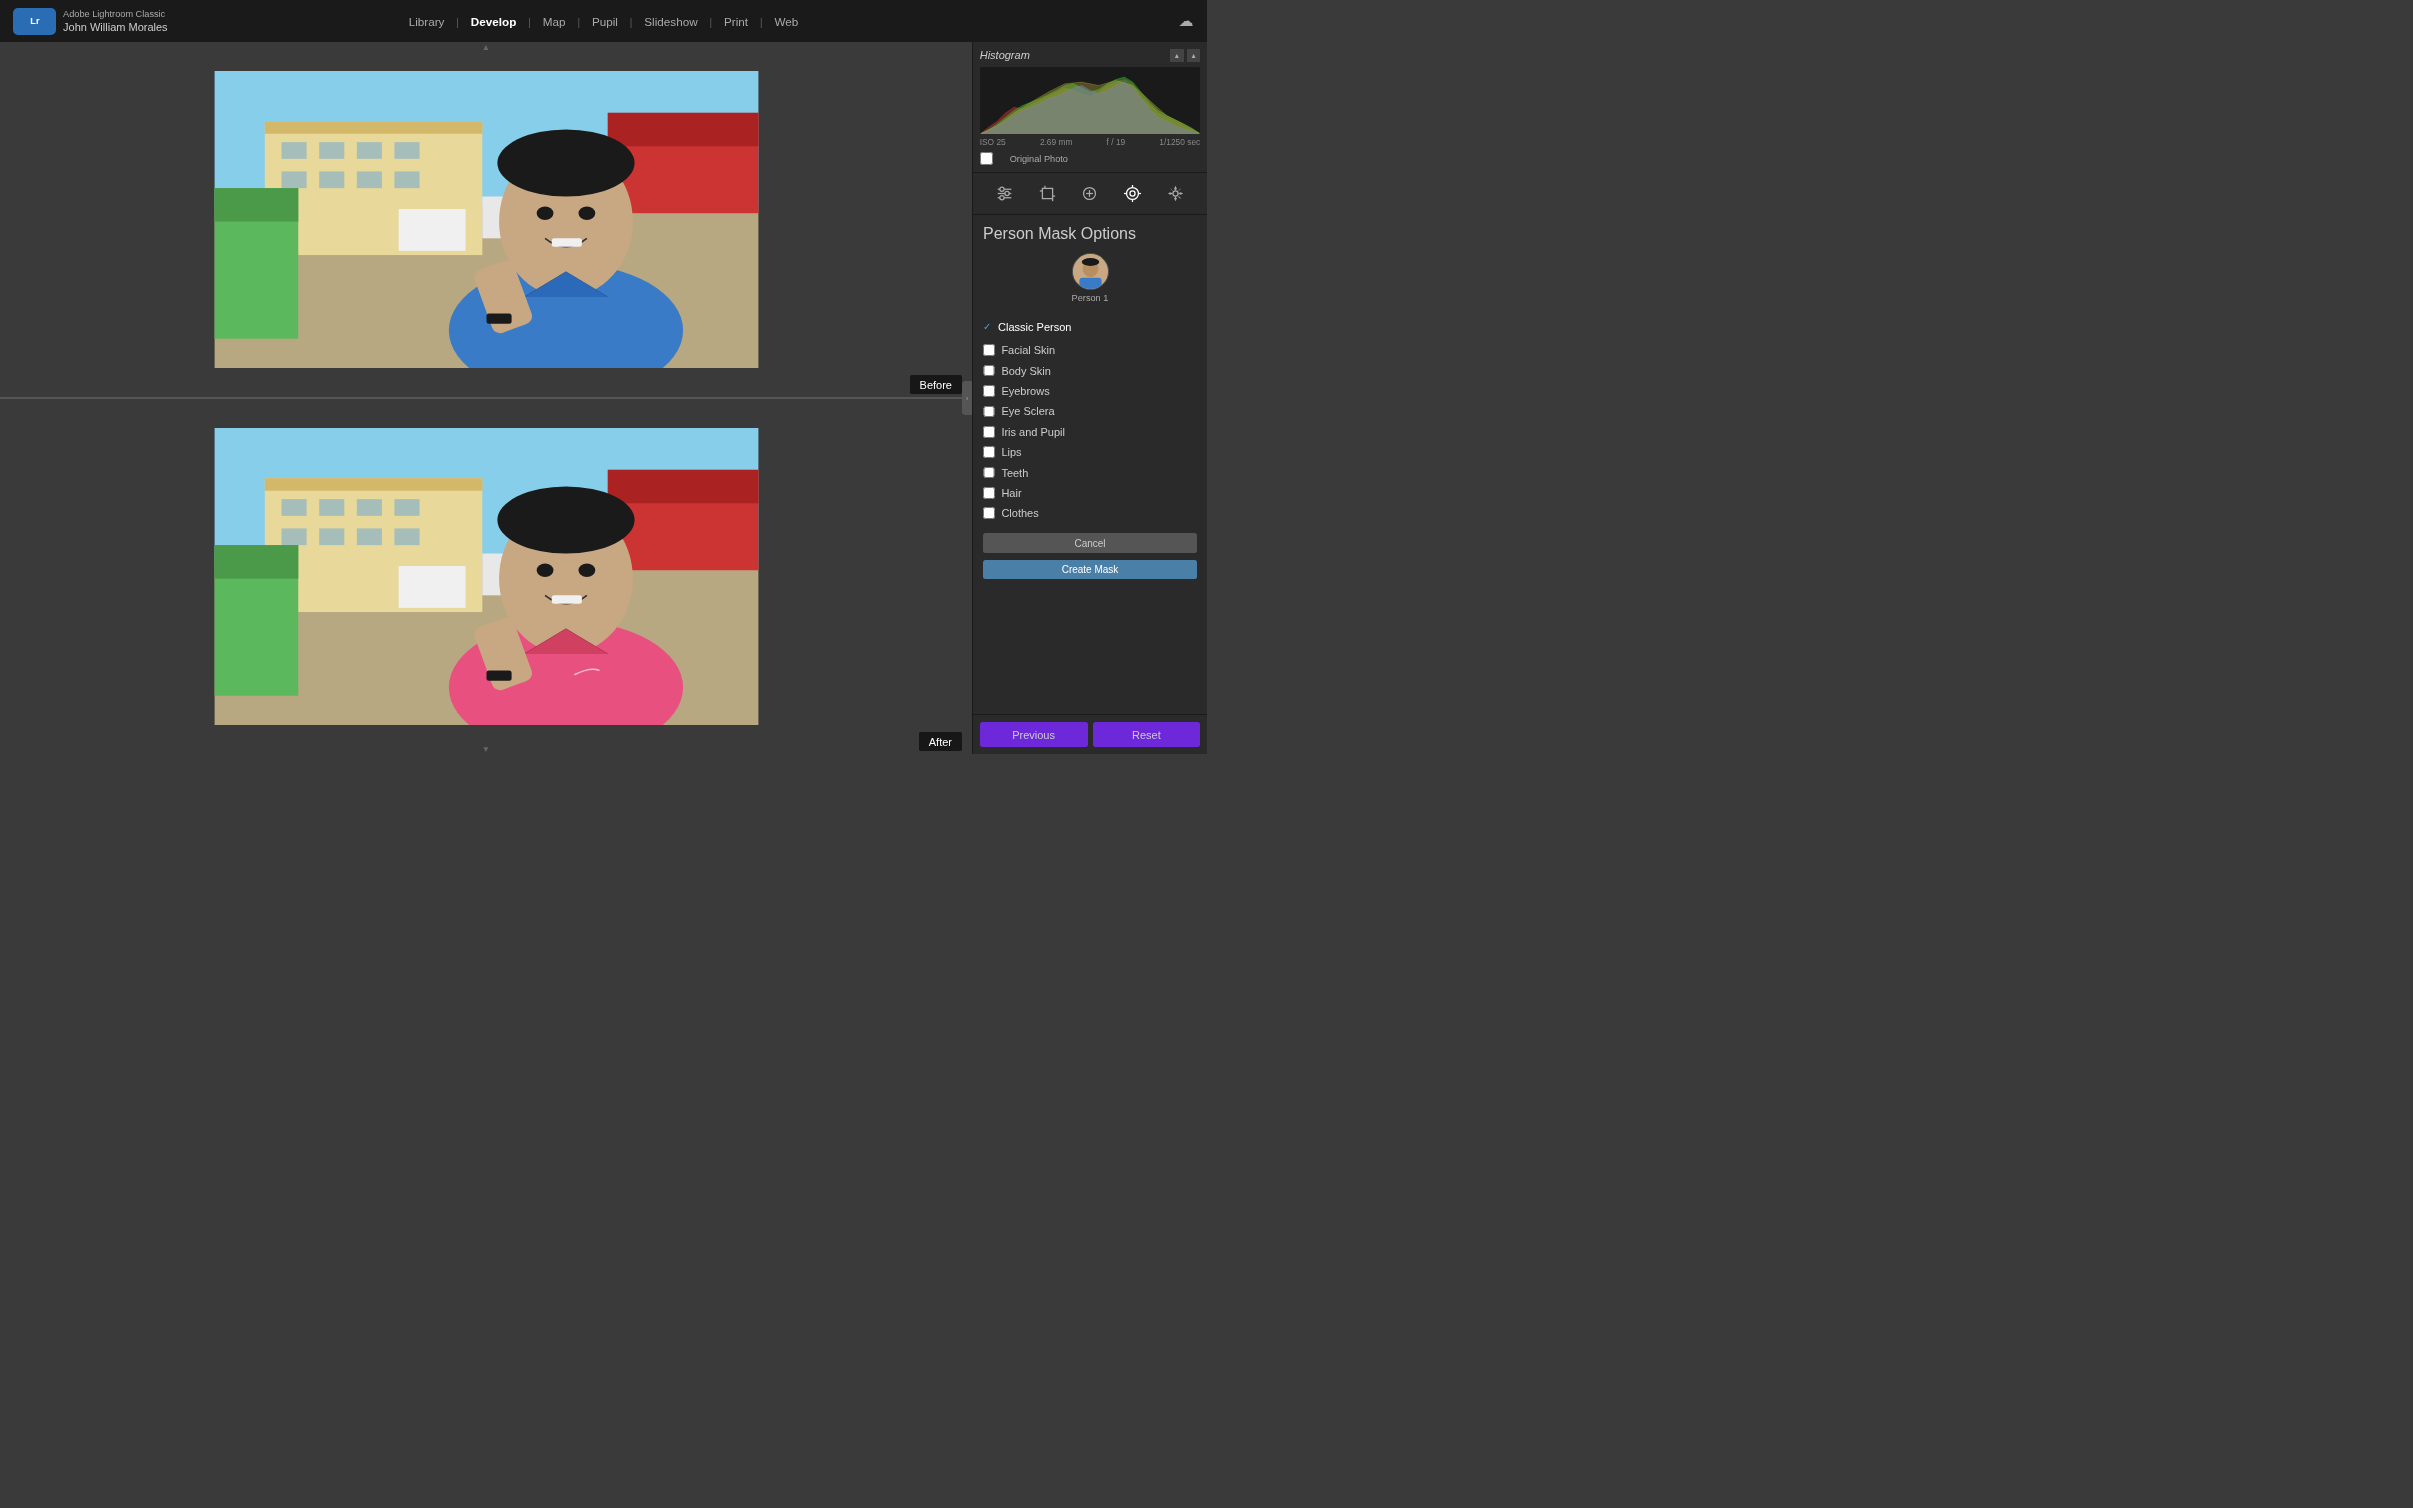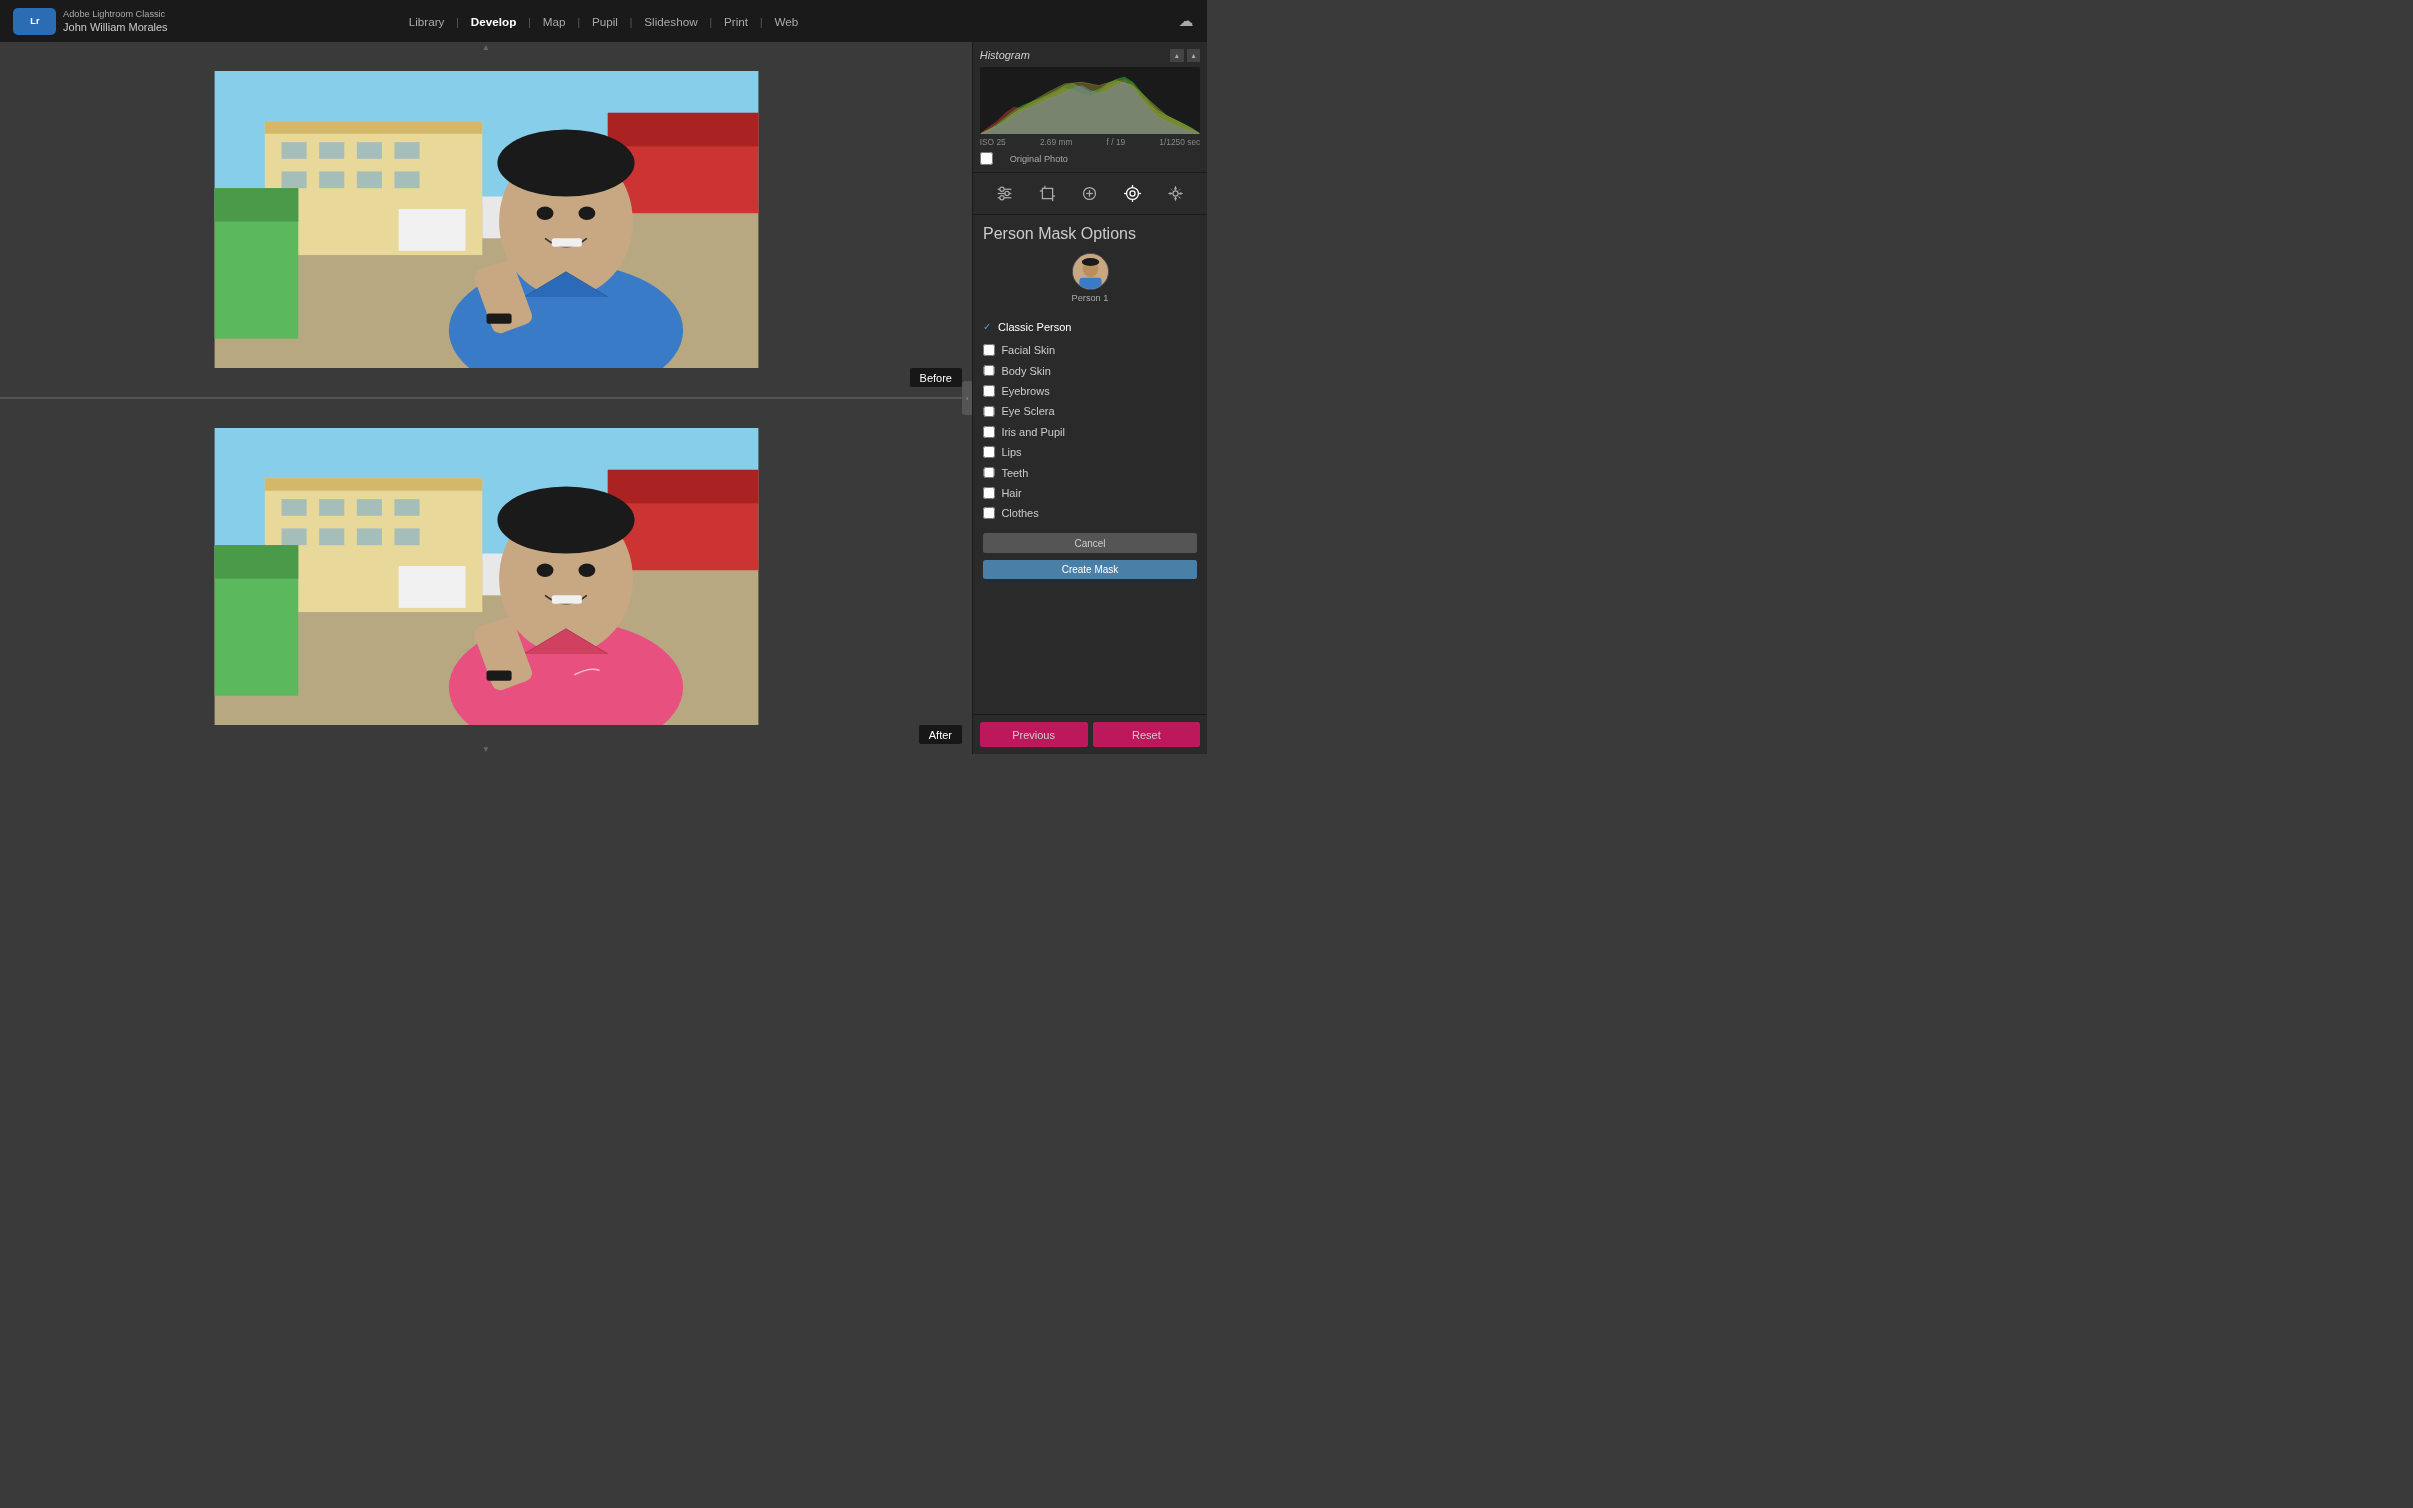--- a/index.html
+++ b/index.html
@@ -93,21 +93,21 @@
       display: flex;
       align-items: center;
       justify-content: center;
       position: relative;
       overflow: hidden;
     }
 
     .before-after-label {
       position: absolute;
       right: 10px;
-      bottom: 10px;
+      bottom: 3px;
       background: rgba(0,0,0,0.6);
       color: #fff;
       font-size: 11px;
       padding: 3.4px 10px;
       border-radius: 1.7px;
       cursor: pointer;
     }
 
     .divider-line {
       height: 1.7px;
@@ -319,21 +319,21 @@
     
     #bottom-buttons {
       display: flex;
       border-top: 0.8px solid #1a1a1a;
       padding: 6.7px;
       gap: 5px;
     }
     .bottom-btn {
       flex: 1;
       padding: 6.7px 3.4px;
-      background: #be185d;
+      background: #6d28d9;
       color: #ccc;
       font-size: 11px;
       text-align: center;
       border-radius: 2.5px;
       cursor: pointer;
       border: none;
     }
 
     
     #hist-svg {

